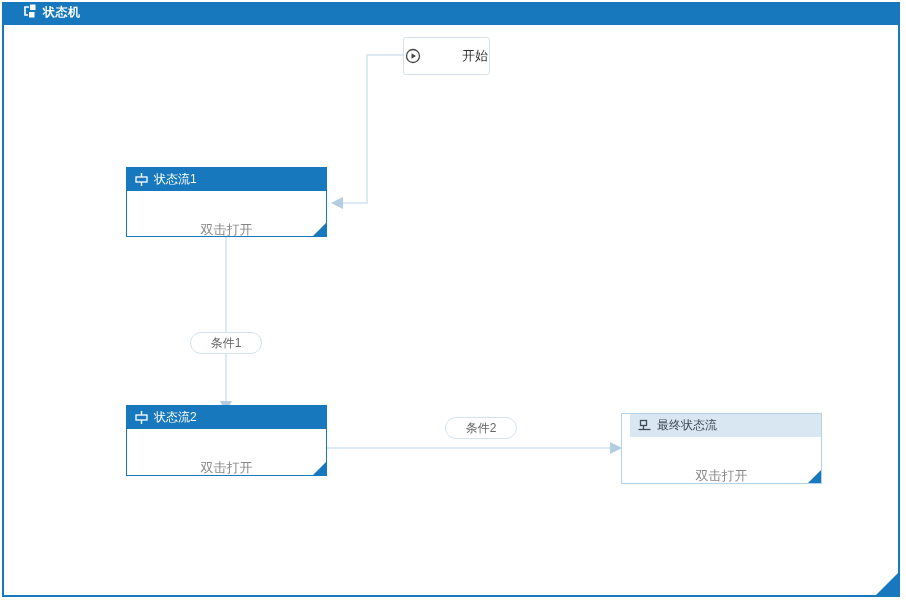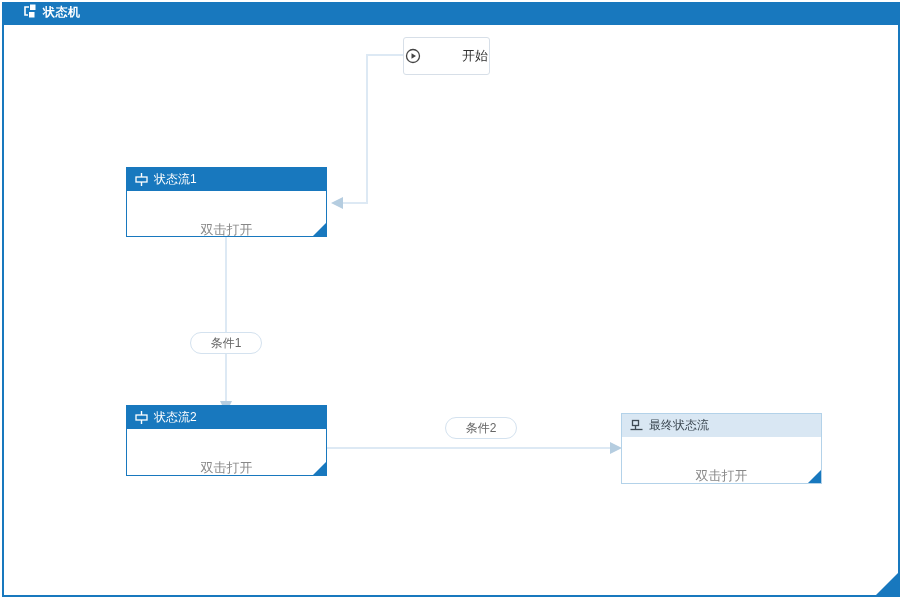--- a/index.html
+++ b/index.html
@@ -27,21 +27,21 @@
   .node-flow .node-header{
     height:23px;background:#1878be;color:#ffffff;display:flex;align-items:center;
     gap:6px;padding:0 8px;font-size:12px;font-weight:normal;box-sizing:border-box;
   }
   .node-flow .node-body{
     height:calc(100% - 23px);display:flex;align-items:center;justify-content:center;
     color:#888888;font-size:13px;margin-top:16px;
   }
   .node-final{border:1px solid #b3d2e9;height:71px;}
   .node-final .node-header{
-    background:#d9e7f3;color:#3e4a54;font-weight:normal;
+    background:#d9e7f3;color:#3e4a54;font-weight:normal;margin-left:8px;
   }
   .corner-handle{
     position:absolute;right:0;bottom:0;width:0;height:0;
     border-left:13px solid transparent;border-bottom:13px solid #1878be;
   }
   .window-corner-handle{
     position:absolute;right:0;bottom:0;width:0;height:0;
     border-left:22px solid transparent;border-bottom:22px solid #1878be;
   }
   .node-start{

